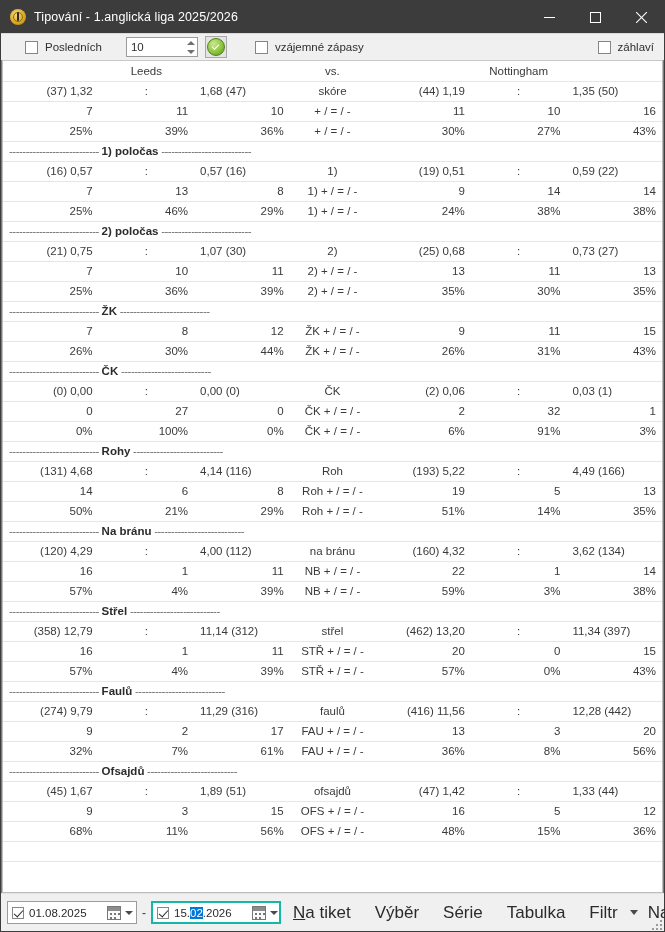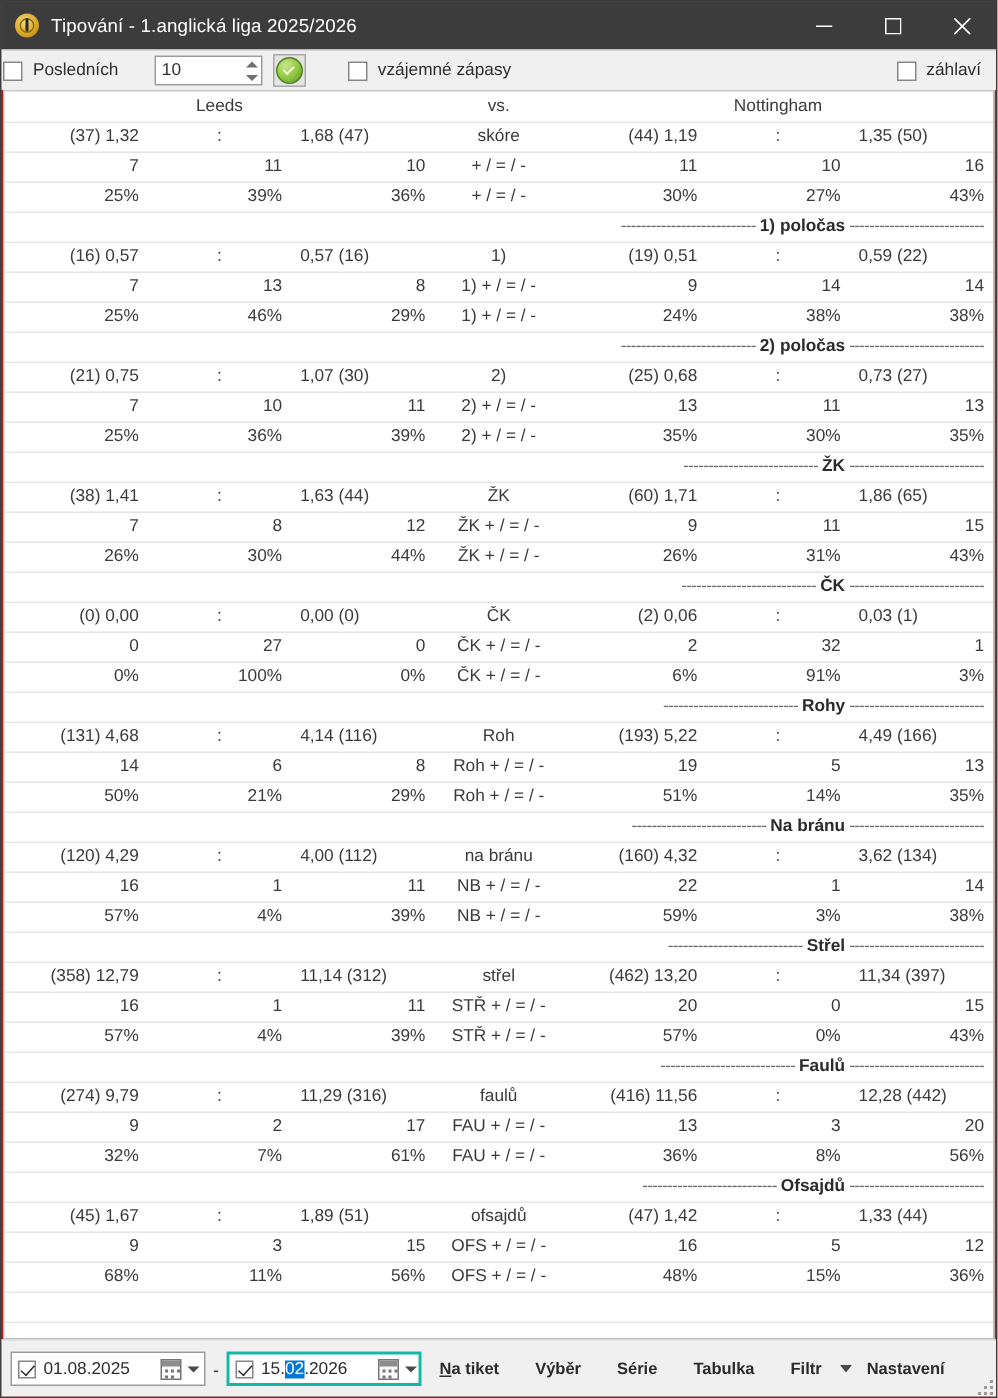--- a/index.html
+++ b/index.html
@@ -2,21 +2,21 @@
 <html><head>
 <meta charset="utf-8">
 <style>
   html,body{margin:0;padding:0;}
   body{
     width:665px;height:932px;overflow:hidden;
     font-family:"Liberation Sans","DejaVu Sans",sans-serif;
     background:#f0f0f0;color:#3a3a3a;
     -webkit-font-smoothing:antialiased;
   }
-  .window{width:665px;height:932px;display:flex;flex-direction:column;background:#b91c1c;
+  .window{width:665px;height:932px;display:flex;flex-direction:column;background:#8b5cf6;
           border:1px solid #3c3c3c;box-sizing:border-box;}
 
   
   .titlebar{height:32px;background:#3c3c3c;display:flex;align-items:center;flex:0 0 auto;}
   .app-icon{width:16px;height:16px;margin-left:9px;margin-right:8px;border-radius:50%;
             background:radial-gradient(circle at 40% 35%, #f5d77a 0%, #d9a520 60%, #9d7410 100%);
             position:relative;flex:0 0 auto;}
   .app-icon::after{content:"";position:absolute;left:50%;top:3px;width:2px;height:9px;
             background:#2b2b2b;transform:translateX(-50%);border-radius:1px;}
   .app-icon::before{content:"";position:absolute;left:3px;top:3px;right:3px;bottom:3px;
@@ -31,21 +31,21 @@
   .tabstrip{height:24px;background:#f0f0f0;display:flex;align-items:flex-end;flex:0 0 auto;
             position:relative;padding-left:2px;box-sizing:border-box;}
   .tab{height:22px;line-height:22px;padding:0 7px;font-size:11.5px;color:#2f2f2f;
        background:#f0f0f0;border:1px solid #d3d3d3;border-bottom:none;margin-right:-1px;
        white-space:nowrap;box-sizing:border-box;}
   .tab.active{background:#ffffff;height:24px;line-height:23px;border-color:#c0c0c0;
               color:#000000;position:relative;z-index:3;}
 
   
   .optionbar{height:27px;background:#f0f0f0;display:flex;align-items:center;flex:0 0 auto;
-             border-top:1px solid #d9d9d9;padding-left:1px;box-sizing:border-box;}
+             border-top:1px solid #d9d9d9;padding-left:24px;box-sizing:border-box;}
   .cbx{width:13px;height:13px;border:1px solid #868686;background:#ffffff;flex:0 0 auto;
        display:inline-block;box-sizing:border-box;}
   .cbx.checked{position:relative;}
   .cbx.checked::after{content:"";position:absolute;left:3px;top:0px;width:4px;height:8px;
        border:solid #2b2b2b;border-width:0 1.6px 1.6px 0;transform:rotate(42deg);}
   .opt-label{font-size:11.5px;margin-left:7px;color:#2f2f2f;white-space:nowrap;}
   .spin{margin-left:24px;width:72px;height:20px;border:1px solid #9b9b9b;background:#ffffff;
         display:flex;align-items:center;box-sizing:border-box;}
   .spin input{border:none;outline:none;width:52px;font-size:11.5px;color:#2f2f2f;padding-left:4px;
         font-family:inherit;background:transparent;}
@@ -64,21 +64,21 @@
         transform:rotate(-45deg);margin-top:-2px;}
   .sp{flex:1 1 auto;}
 
   
   .gridwrap{flex:1 1 auto;background:#ffffff;border:1px solid #bdbdbd;border-top:1px solid #c8c8c8;
             margin:0 1px 0 1px;overflow:hidden;box-sizing:border-box;}
   table.grid{width:100%;border-collapse:collapse;table-layout:fixed;}
   table.grid td{height:20px;font-size:11.5px;color:#3a3a3a;border-bottom:1px solid #e6e6e6;
             padding:0 6px;box-sizing:border-box;white-space:nowrap;overflow:hidden;}
   tr.hdr td{font-size:11.5px;color:#3a3a3a;text-align:center;}
-  tr.sep td{text-align:right;font-weight:bold;color:#2b2b2b;letter-spacing:0px;}
+  tr.sep td{text-align:left;font-weight:bold;color:#2b2b2b;letter-spacing:0px;}
   tr.sep .dash{font-weight:normal;color:#6d6d6d;letter-spacing:-0.5px;}
   td.c{text-align:center;}
   td.r{text-align:right;}
   td.mid{text-align:center;color:#3a3a3a;}
   td.blank{border-bottom:1px solid #e6e6e6;}
 
   
   .bottombar{height:38px;background:#f0f0f0;display:flex;align-items:center;flex:0 0 auto;
              padding:0 4px 0 6px;box-sizing:border-box;position:relative;border-top:1px solid #e3e3e3;}
   .datebox{height:23px;border:1px solid #9b9b9b;background:#ffffff;display:flex;align-items:center;
@@ -90,21 +90,21 @@
   .dgap{flex:1 1 auto;min-width:14px;}
   .cal{width:14px;height:14px;border:1px solid #777;background:#fafafa;position:relative;margin-left:6px;
        box-sizing:border-box;flex:0 0 auto;}
   .cal::before{content:"";position:absolute;left:0;right:0;top:0;height:4px;background:#8c8c8c;}
   .cal::after{content:"";position:absolute;left:2px;top:6px;width:2px;height:2px;
        box-shadow:0 0 0 0 #777,4px 0 0 0 #777,8px 0 0 0 #777,0 4px 0 0 #777,4px 4px 0 0 #777;
        background:#777;}
   .cdrop{width:0;height:0;border-left:4px solid transparent;border-right:4px solid transparent;
        border-top:4px solid #4a4a4a;margin:0 4px 0 4px;flex:0 0 auto;}
   .dash-sep{font-size:12px;color:#3a3a3a;margin:0 5px;}
-  .bbtn{font-size:11px;color:#2b2b2b;padding:0 12px;height:30px;line-height:30px;white-space:nowrap;font-weight:bold;}
+  .bbtn{font-size:17px;color:#2b2b2b;padding:0 12px;height:30px;line-height:30px;white-space:nowrap;}
   .bbtn u{text-decoration:underline;}
   .bdrop{width:0;height:0;border-left:4.5px solid transparent;border-right:4.5px solid transparent;
        border-top:5px solid #4a4a4a;margin:0 10px;}
   .grip{position:absolute;right:2px;bottom:1px;width:11px;height:11px;}
   .grip i{position:absolute;width:2px;height:2px;background:#9a9a9a;}
 </style>
 </head>
 <body>
 
 <div class="window">
@@ -254,29 +254,20 @@
             <td class="r">39%</td>
             <td class="mid">2) + / = / -</td>
             <td class="r">35%</td>
             <td class="r">30%</td>
             <td class="r">35%</td>
           </tr>
           <tr class="sep">
             <td colspan="7"><span class="dash">--------------------------- </span>ŽK<span class="dash"> ---------------------------</span></td>
           </tr>
           <tr>
-            <td class="r">(38) 1,41</td>
-            <td class="c">:</td>
-            <td>1,63 (44)</td>
-            <td class="mid">ŽK</td>
-            <td class="r">(60) 1,71</td>
-            <td class="c">:</td>
-            <td>1,86 (65)</td>
-          </tr>
-          <tr>
             <td class="r">7</td>
             <td class="r">8</td>
             <td class="r">12</td>
             <td class="mid">ŽK + / = / -</td>
             <td class="r">9</td>
             <td class="r">11</td>
             <td class="r">15</td>
           </tr>
           <tr>
             <td class="r">26%</td>

